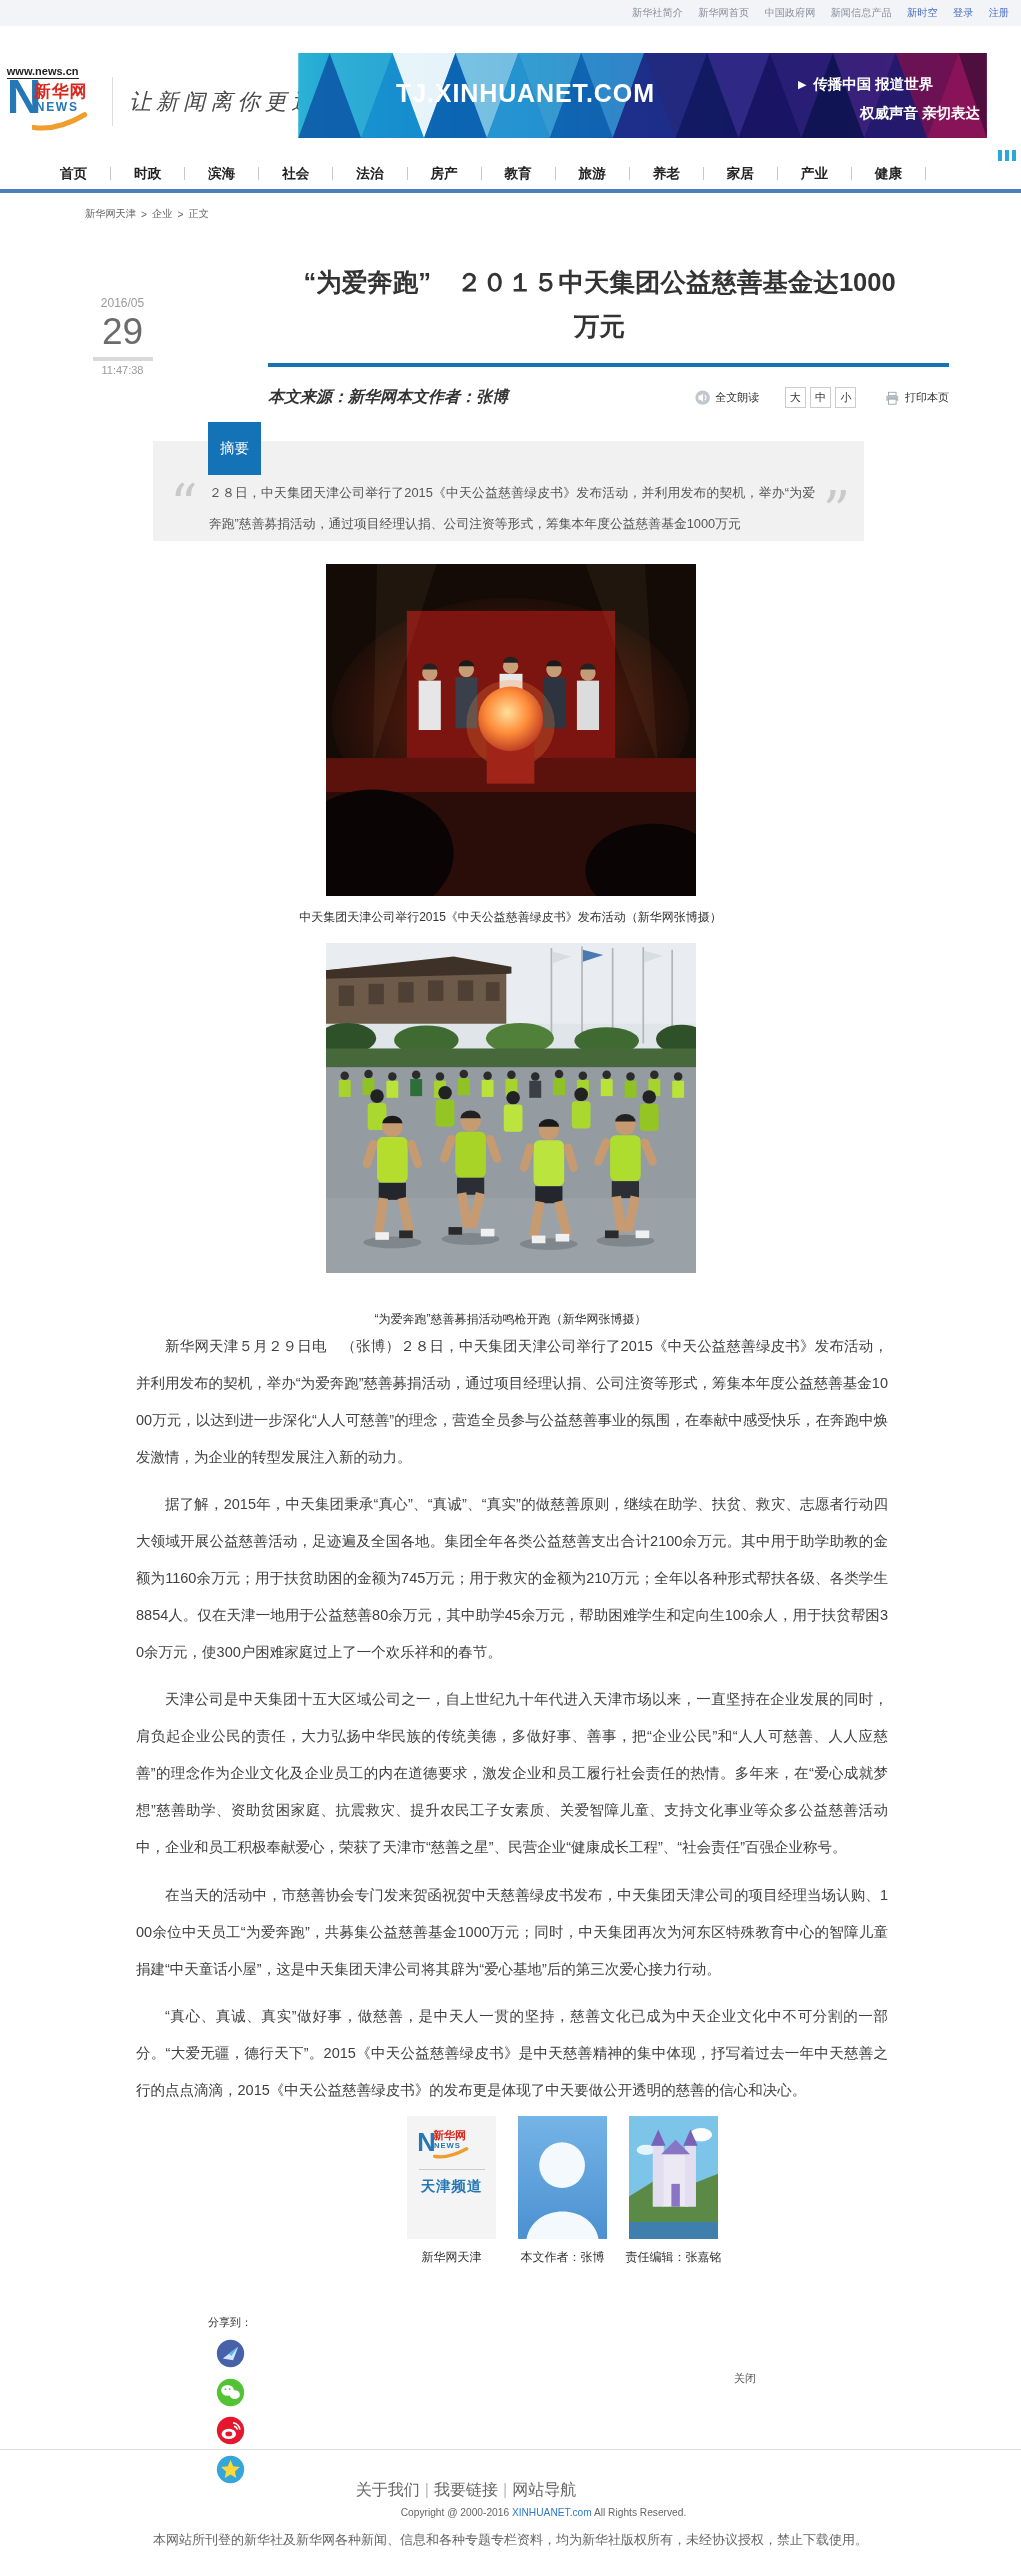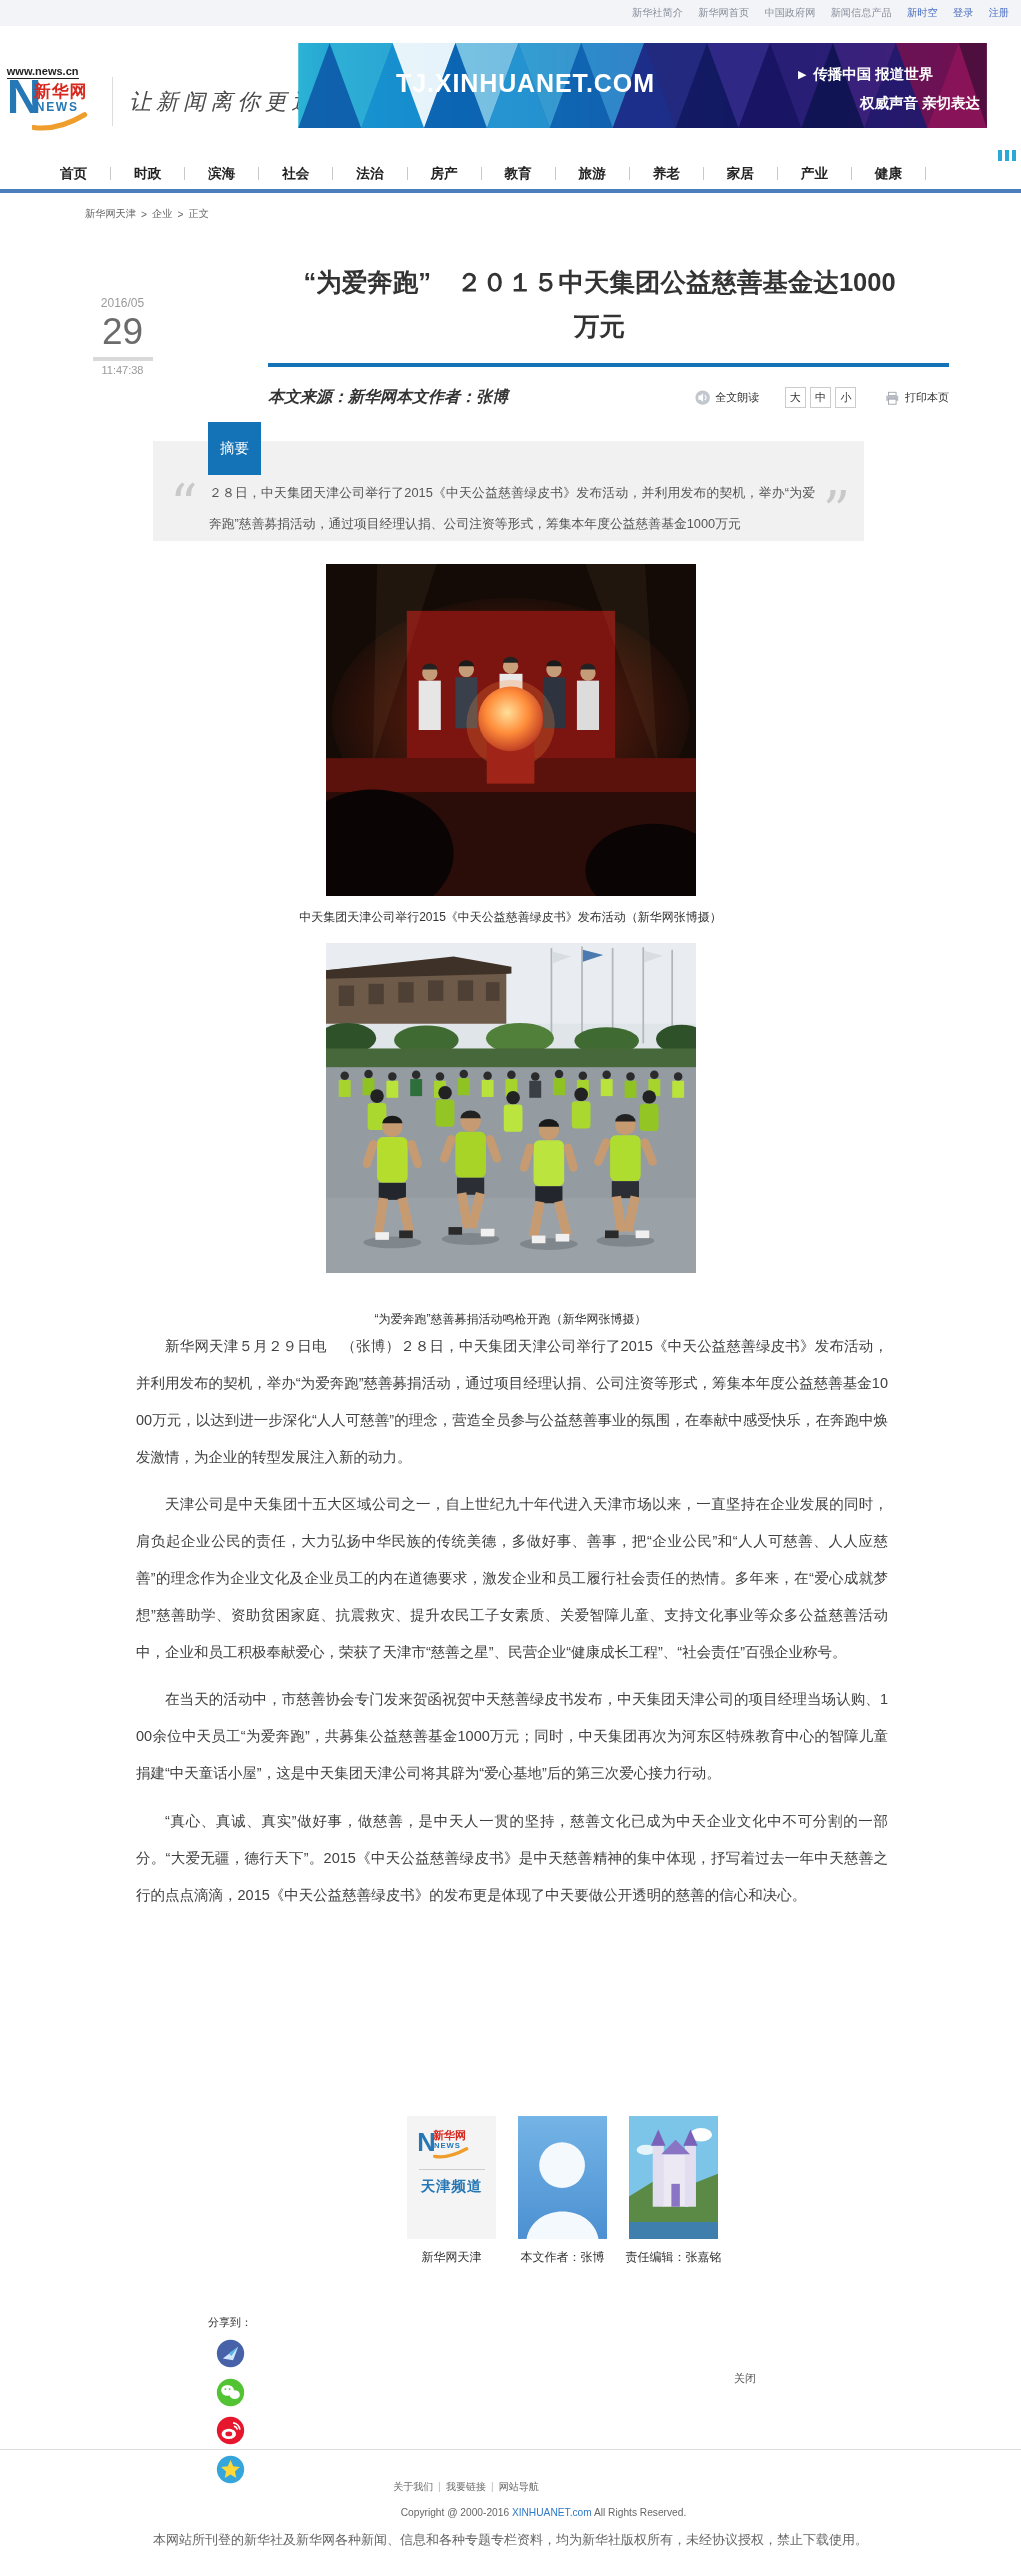--- a/index.html
+++ b/index.html
@@ -20,21 +20,21 @@
   .logo-mark{position:relative;width:94px;height:54px;margin-top:2.6px;}
   .logo-n{position:absolute;left:0;top:-8.5px;font-size:48px;font-weight:bold;color:#2577b5;line-height:1;}
   .logo-cn{position:absolute;left:27px;top:-1.7px;font-size:17px;font-weight:bold;color:#d6281e;letter-spacing:0.9px;}
   .logo-en{position:absolute;left:29px;top:19px;font-size:12px;font-weight:bold;color:#2577b5;letter-spacing:1.7px;}
   .logo-swoosh{position:absolute;left:25.5px;top:31px;}
   .header-sep{position:absolute;left:112px;top:51px;width:0.9px;height:49px;background:#ddd;}
   .slogan{position:absolute;left:129px;top:61px;font-size:22px;color:#4a4a4a;letter-spacing:5.1px;
           font-family:"DejaVu Serif","Liberation Serif",serif;font-style:italic;}
 
   
-  .banner{position:absolute;left:298px;top:17px;width:689px;height:94px;overflow:hidden;}
+  .banner{position:absolute;left:298px;top:27px;width:689px;height:94px;overflow:hidden;}
   .banner svg{position:absolute;left:0;top:0;}
   .banner-domain{position:absolute;left:98px;top:25.5px;font-size:25px;font-weight:bold;color:#fff;letter-spacing:0.9px;}
   .banner-t1{position:absolute;left:500px;top:22px;font-size:14.5px;font-weight:bold;color:#fff;display:flex;align-items:center;gap:6.8px;}
   .banner-t2{position:absolute;left:562px;top:51px;font-size:14.5px;font-weight:bold;color:#fff;}
   .banner-arrow{font-size:11px;}
   .more-bars{position:absolute;left:998px;top:124px;display:flex;gap:2.6px;}
   .more-bars span{width:4.3px;height:11px;background:#2aa8d8;display:block;}
 
   
   .navbar{position:absolute;top:158px;left:37px;height:31px;display:flex;align-items:center;}
@@ -103,21 +103,21 @@
 
   
   .share-row{position:absolute;top:2315px;left:208px;display:flex;align-items:center;gap:9.4px;flex-direction:column;}
   .share-label{font-size:11px;color:#333;}
   .share-icon{width:29px;height:29px;cursor:pointer;}
 
   .close-link{position:absolute;top:2371px;left:734px;font-size:11px;color:#555;cursor:pointer;}
 
   
   .footer-divider{position:absolute;top:2449px;left:0;width:1021px;height:0.9px;background:#ddd;}
-  .footer-links{position:absolute;top:2480px;left:0;width:932px;text-align:center;font-size:10px;color:#666;}
+  .footer-links{position:absolute;top:2480px;left:0;width:932px;text-align:center;font-size:16px;color:#666;}
   .footer-links .flink{color:#666;cursor:pointer;margin:0 5.1px;}
   .footer-links .fsep{color:#bbb;}
   .footer-copy{position:absolute;top:2507px;left:0;width:1021px;text-align:center;font-size:10.2px;color:#666;margin-left:33px;}
   .footer-copy .copy-link{color:#2e7ac8;cursor:pointer;}
   .footer-disc{position:absolute;top:2531px;left:0;width:1021px;text-align:center;font-size:13px;color:#666;}
 </style>
 </head>
 <body>
 
 <div class="page">
@@ -451,20 +451,21 @@
       <rect x="336" y="298" width="11" height="42" fill="#c79b72" transform="rotate(-8 341 298)"></rect>
       <rect x="358" y="298" width="11" height="42" fill="#c79b72" transform="rotate(12 363 298)"></rect>
       <rect x="328" y="338" width="16" height="9" fill="#2a2a2a"></rect>
         <rect x="364" y="338" width="16" height="9" fill="#f0f0f0"></rect>
     </g>
   </svg>
   <div class="caption caption2">“为爱奔跑”慈善募捐活动鸣枪开跑（新华网张博摄）</div>
 
   <div class="paragraphs">
     <p>新华网天津５月２９日电　（张博）２８日，中天集团天津公司举行了2015《中天公益慈善绿皮书》发布活动，并利用发布的契机，举办“为爱奔跑”慈善募捐活动，通过项目经理认捐、公司注资等形式，筹集本年度公益慈善基金1000万元，以达到进一步深化“人人可慈善”的理念，营造全员参与公益慈善事业的氛围，在奉献中感受快乐，在奔跑中焕发激情，为企业的转型发展注入新的动力。</p>
+    <p>据了解，2015年，中天集团秉承“真心”、“真诚”、“真实”的做慈善原则，继续在助学、扶贫、救灾、志愿者行动四大领域开展公益慈善活动，足迹遍及全国各地。集团全年各类公益慈善支出合计2100余万元。其中用于助学助教的金额为1160余万元；用于扶贫助困的金额为745万元；用于救灾的金额为210万元；全年以各种形式帮扶各级、各类学生8854人。仅在天津一地用于公益慈善80余万元，其中助学45余万元，帮助困难学生和定向生100余人，用于扶贫帮困30余万元，使300户困难家庭过上了一个欢乐祥和的春节。</p>
     <p>天津公司是中天集团十五大区域公司之一，自上世纪九十年代进入天津市场以来，一直坚持在企业发展的同时，肩负起企业公民的责任，大力弘扬中华民族的传统美德，多做好事、善事，把“企业公民”和“人人可慈善、人人应慈善”的理念作为企业文化及企业员工的内在道德要求，激发企业和员工履行社会责任的热情。多年来，在“爱心成就梦想”慈善助学、资助贫困家庭、抗震救灾、提升农民工子女素质、关爱智障儿童、支持文化事业等众多公益慈善活动中，企业和员工积极奉献爱心，荣获了天津市“慈善之星”、民营企业“健康成长工程”、“社会责任”百强企业称号。</p>
     <p>在当天的活动中，市慈善协会专门发来贺函祝贺中天慈善绿皮书发布，中天集团天津公司的项目经理当场认购、100余位中天员工“为爱奔跑”，共募集公益慈善基金1000万元；同时，中天集团再次为河东区特殊教育中心的智障儿童捐建“中天童话小屋”，这是中天集团天津公司将其辟为“爱心基地”后的第三次爱心接力行动。</p>
     <p>“真心、真诚、真实”做好事，做慈善，是中天人一贯的坚持，慈善文化已成为中天企业文化中不可分割的一部分。“大爱无疆，德行天下”。2015《中天公益慈善绿皮书》是中天慈善精神的集中体现，抒写着过去一年中天慈善之行的点点滴滴，2015《中天公益慈善绿皮书》的发布更是体现了中天要做公开透明的慈善的信心和决心。</p>
   </div>
 
   <div class="cards-row">
     <div class="card">
       <div class="card-img card1-bg">
         <span class="mini-n">N</span>
         <span class="mini-cn">新华网</span>

